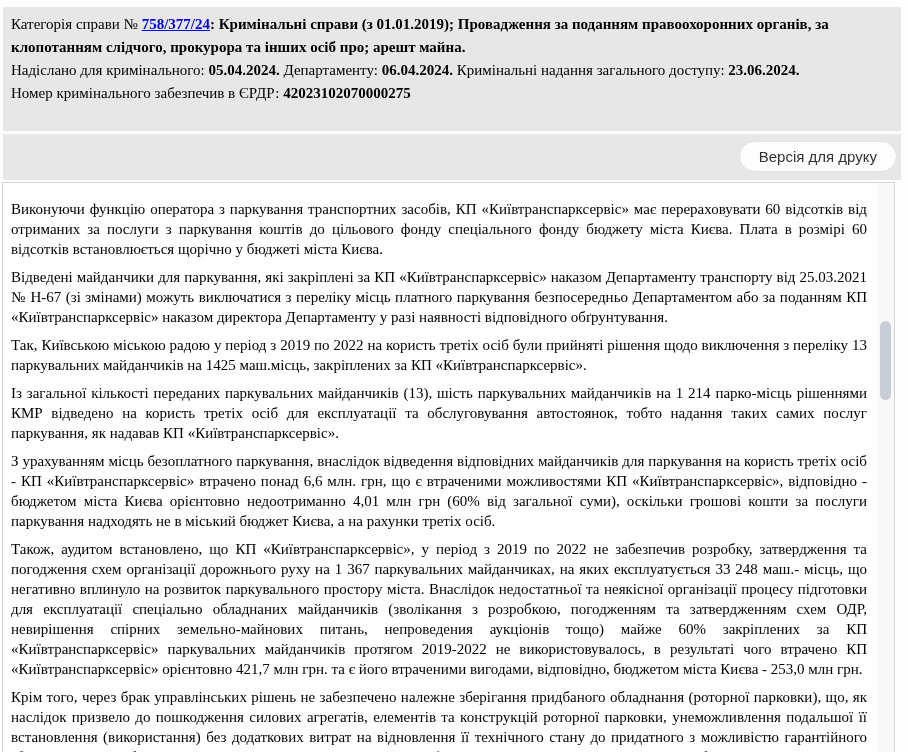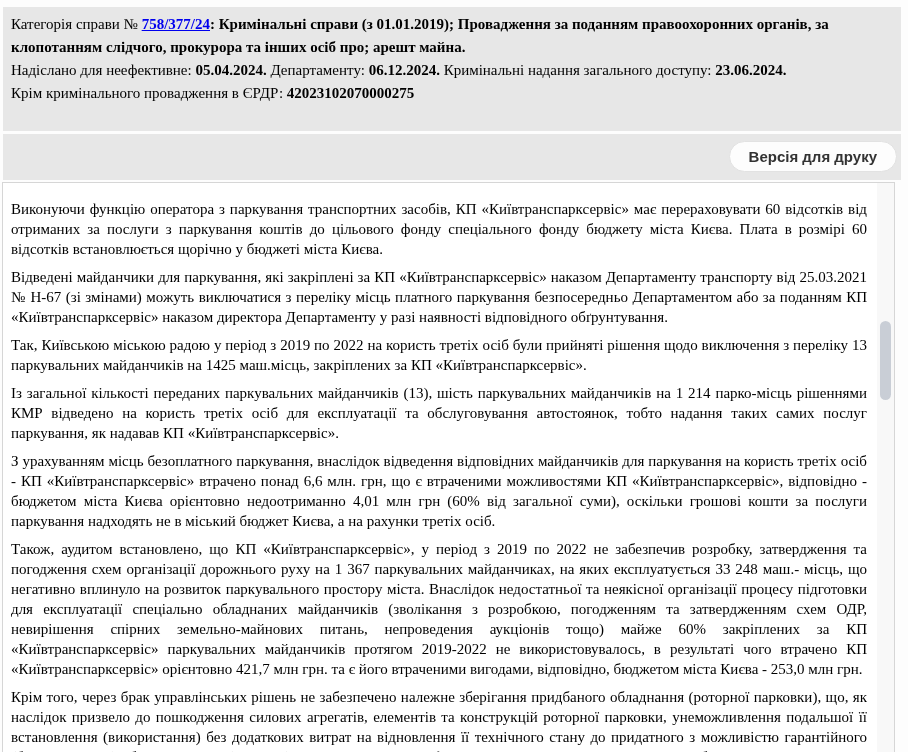--- a/index.html
+++ b/index.html
@@ -52,21 +52,20 @@
     top: 7px;
     height: 31px;
     padding: 0 19px;
     background: #fdfdfd;
     border: 1px solid #e2e2e2;
     border-radius: 16px;
     font-family: "Liberation Sans", sans-serif;
     font-size: 15px;
     color: #333;
     cursor: pointer;
-    font-weight: bold;
   }
   
   .doc {
     position: absolute;
     left: 2px;
     top: 182px;
     width: 893px;
     height: 660px; 
     box-sizing: border-box;
     background: #ffffff;
@@ -103,22 +102,22 @@
     height: 79px;
     border-radius: 6px;
     background: #c9ced6;
   }
 </style>
 </head>
 <body>
 
 <div class="info-panel" id="info-panel">
     <div class="info-line"><span>Категорія справи № </span><span class="seg-link">758/377/24</span><span class="seg-bold">: Кримінальні справи (з 01.01.2019); Провадження за поданням правоохоронних органів, за клопотанням слідчого, прокурора та інших осіб про; арешт майна.</span></div>
-    <div class="info-line"><span>Надіслано для неефективне: </span><span class="seg-bold">05.04.2024.</span><span> Департаменту: </span><span class="seg-bold">06.12.2024.</span><span> Кримінальні надання загального доступу: </span><span class="seg-bold">23.06.2024.</span></div>
-    <div class="info-line"><span>Крім кримінального провадження в ЄРДР: </span><span class="seg-bold">42023102070000275</span></div>
+    <div class="info-line"><span>Надіслано для кримінального: </span><span class="seg-bold">05.04.2024.</span><span> Департаменту: </span><span class="seg-bold">06.04.2024.</span><span> Кримінальні надання загального доступу: </span><span class="seg-bold">23.06.2024.</span></div>
+    <div class="info-line"><span>Номер кримінального забезпечив в ЄРДР: </span><span class="seg-bold">42023102070000275</span></div>
   </div>
 
 <div class="toolbar">
   <button class="print-btn">Версія для друку</button>
 </div>
 
 <div class="doc">
   <div class="doc-text" id="doc-text">
       <p>Виконуючи функцію оператора з паркування транспортних засобів, КП «Київтранспарксервіс» має перераховувати 60 відсотків від отриманих за послуги з паркування коштів до цільового фонду спеціального фонду бюджету міста Києва. Плата в розмірі 60 відсотків встановлюється щорічно у бюджеті міста Києва.</p>
       <p>Відведені майданчики для паркування, які закріплені за КП «Київтранспарксервіс» наказом Департаменту транспорту від 25.03.2021 № Н-67 (зі змінами) можуть виключатися з переліку місць платного паркування безпосередньо Департаментом або за поданням КП «Київтранспарксервіс» наказом директора Департаменту у разі наявності відповідного обґрунтування.</p>

